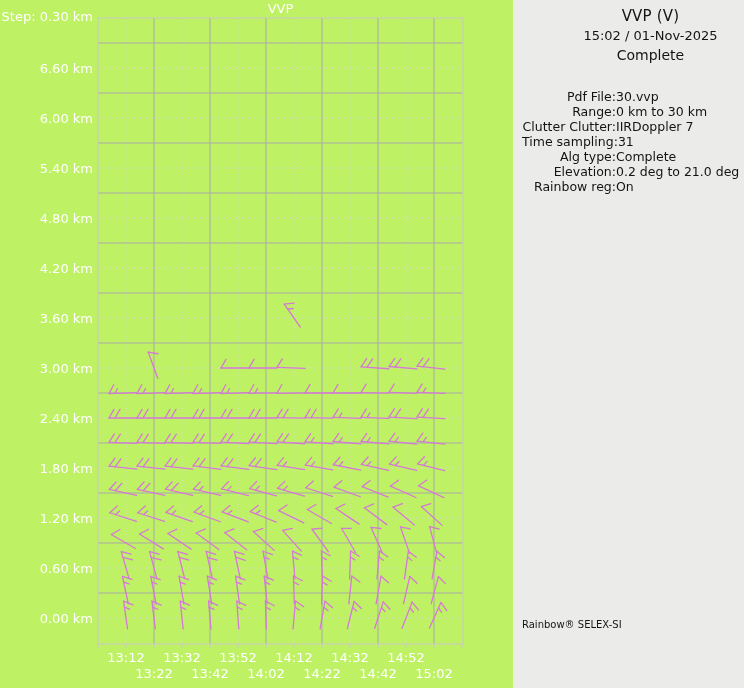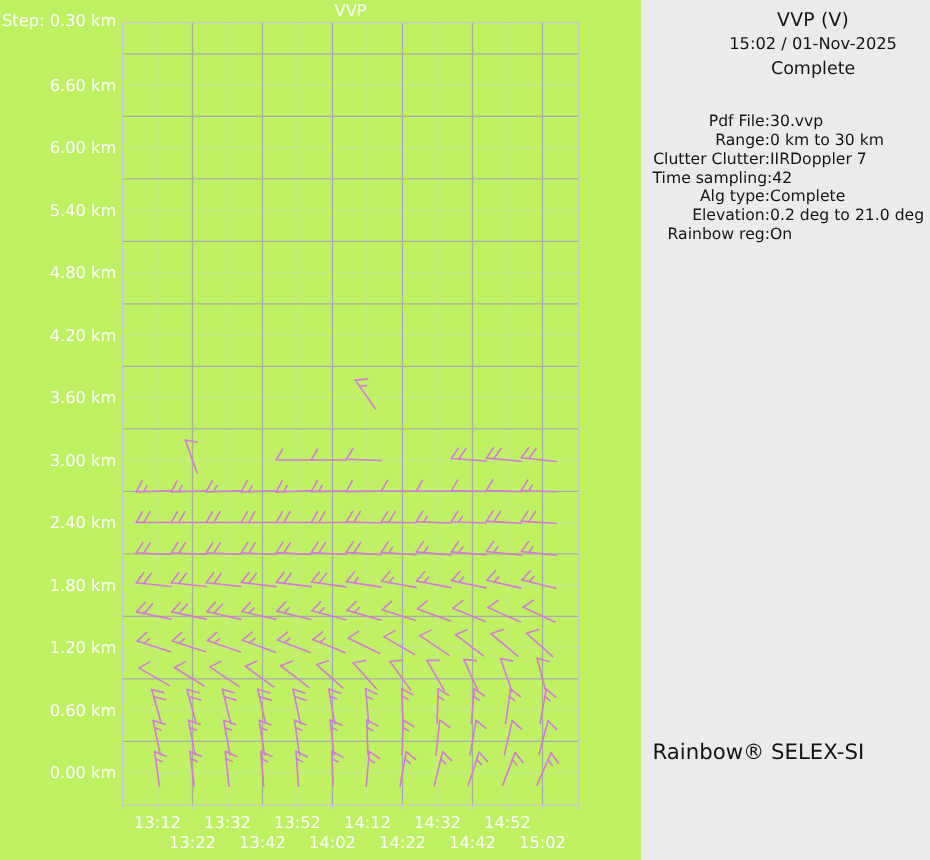--- a/index.html
+++ b/index.html
@@ -10,21 +10,21 @@
   #info-panel { position:absolute; left:513px; top:0; width:275px; height:688px;
                 background:#ebebe9; color:#141414; }
   .panel-head { text-align:center; }
   .panel-title { font-size:15px; padding-top:7px; letter-spacing:0.2px; }
   .panel-datetime { font-size:13px; padding-top:3px; }
   .panel-location { font-size:14px; padding-top:4px; }
   #param-list { margin-top:26px; padding-left:9px; padding-right:4px;text-align:right; }
   .param-row { display:flex; font-size:12.5px; line-height:15px; }
   .param-label { flex:0 0 94px; white-space:nowrap; }
   .param-value { white-space:nowrap; }
-  .brand { position:absolute; left:9px; top:592px; font-size:17px; color:#141414; }
+  .brand { position:absolute; left:9px; top:619px; font-size:10px; color:#141414; }
 </style>
 </head>
 <body>
 
 <div id="window">
 
   <svg id="chart-svg" width="513" height="688" viewBox="0 0 513 688">
       <g>
         <line x1="98" x2="463" y1="68" y2="68" stroke="#d8d8d8" stroke-width="1" stroke-dasharray="1 2"></line>
         <line x1="98" x2="463" y1="118" y2="118" stroke="#d8d8d8" stroke-width="1" stroke-dasharray="1 2"></line>
@@ -750,21 +750,21 @@
         <div class="param-row">
           <span class="param-label">Range:</span>
           <span class="param-value">0 km to 30 km</span>
         </div>
         <div class="param-row">
           <span class="param-label">Clutter Clutter:</span>
           <span class="param-value">IIRDoppler 7</span>
         </div>
         <div class="param-row">
           <span class="param-label">Time sampling:</span>
-          <span class="param-value">42</span>
+          <span class="param-value">31</span>
         </div>
         <div class="param-row">
           <span class="param-label">Alg type:</span>
           <span class="param-value">Complete</span>
         </div>
         <div class="param-row">
           <span class="param-label">Elevation:</span>
           <span class="param-value">0.2 deg to 21.0 deg</span>
         </div>
         <div class="param-row">

